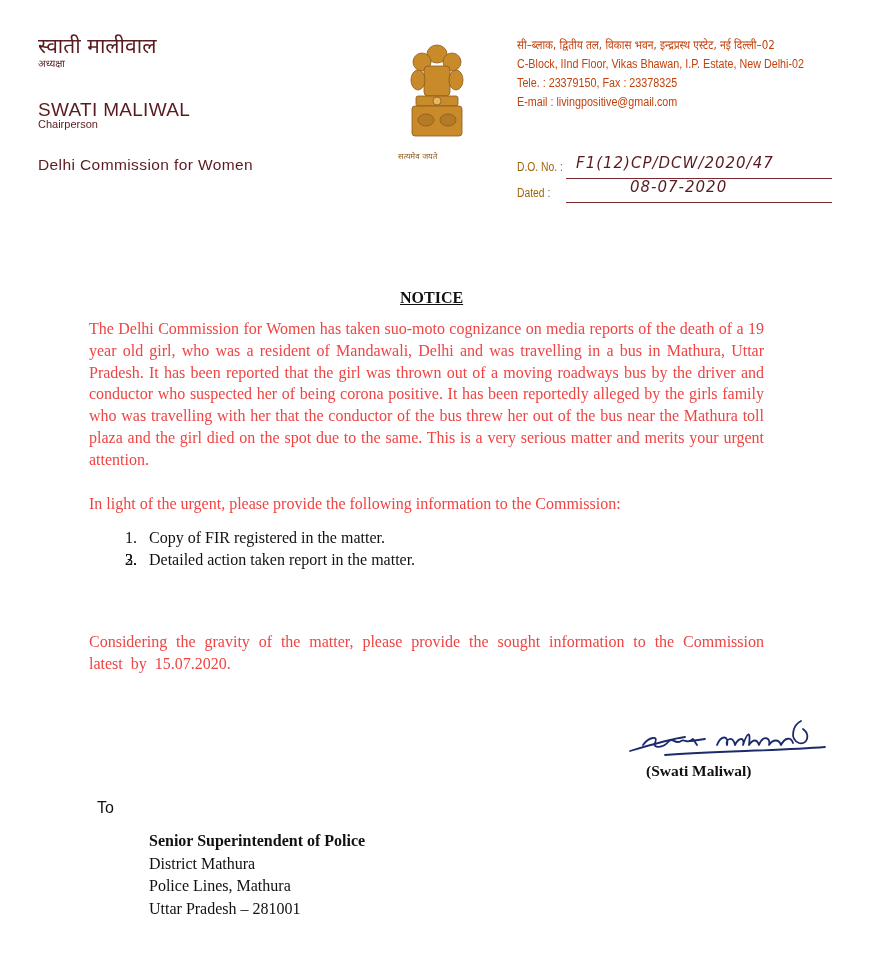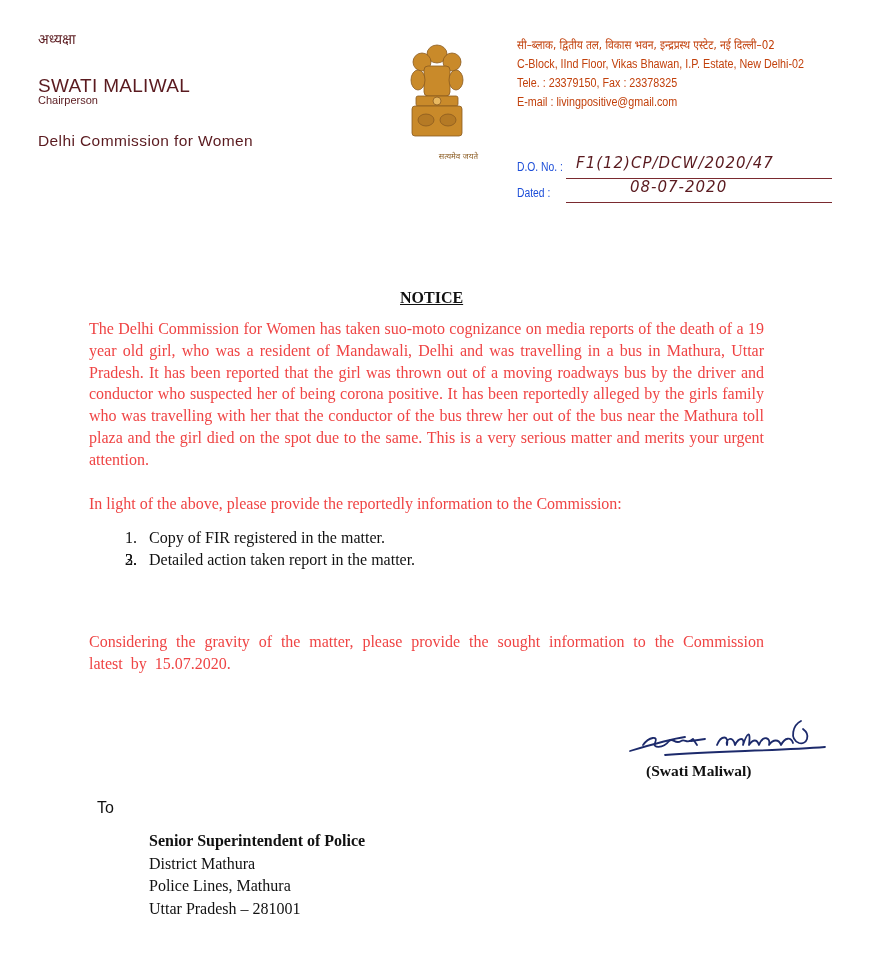--- a/index.html
+++ b/index.html
@@ -1,52 +1,53 @@
 <!DOCTYPE html>
 <html><head>
 <meta charset="utf-8">
 <style>
   html, body { margin: 0; padding: 0; background: #ffffff; }
   body { width: 872px; height: 953px; position: relative; overflow: hidden; color: #111; }
   .hdr-left { position: absolute; left: 38px; top: 34px; color: #5a1a1f; font-family: "Liberation Sans", sans-serif; }
   .hdr-left .hi-name { font-family: "DejaVu Sans", sans-serif; font-size: 21px; line-height: 24px; color: #5a1a1f; }
-  .hdr-left .hi-sub { font-family: "DejaVu Sans", sans-serif; font-size: 14px; line-height: 11px; }
+  .hdr-left .hi-sub { font-family: "DejaVu Sans", sans-serif; font-size: 10px; line-height: 11px; }
   .hdr-left .hi-org { font-family: "DejaVu Sans", sans-serif; font-size: 17px; line-height: 22px; }
   .hdr-left .en-name { font-size: 19px; line-height: 17px; letter-spacing: 0.3px; margin-top: 32px; }
   .hdr-left .en-title { font-size: 11px; line-height: 12px; }
   .hdr-left .en-org { font-size: 15.5px; line-height: 18px; letter-spacing: 0.4px; margin-top: 26px; }
 
   .emblem { position: absolute; left: 402px; top: 40px; width: 70px; height: 130px; }
   .emblem svg { display: block; }
-  .motto { position: absolute; left: 398px; top: 150px; width: 80px; text-align: right; font-family: "DejaVu Sans", sans-serif; font-size: 8px; color: #8a5a20; }
+  .motto { position: absolute; left: 398px; top: 150px; width: 80px; text-align: left; font-family: "DejaVu Sans", sans-serif; font-size: 8px; color: #8a5a20; }
 
   .hdr-right { position: absolute; left: 517px; top: 36px; color: #c2410c; font-family: "Liberation Sans", sans-serif; font-size: 12.5px; }
   .hdr-right .line { height: 19px; line-height: 19px; white-space: nowrap; transform: scaleX(0.86); transform-origin: left; }
   .hdr-right .hi-addr { font-family: "DejaVu Sans", sans-serif; font-size: 12px; }
-  .ref-row { position: absolute; left: 517px; font-family: "Liberation Sans", sans-serif; font-size: 12px; color: #1d4ed8; white-space: nowrap; }
+  .ref-row { position: absolute; left: 517px; font-family: "Liberation Sans", sans-serif; font-size: 12px; color: #a16207; white-space: nowrap; }
   .ref-row .lbl { display: inline-block; transform: scaleX(0.86); transform-origin: left; }
   .ref-line { position: absolute; border-bottom: 1.2px solid #7a2a2f; height: 20px; }
   .hand { position: absolute; font-family: "DejaVu Sans", sans-serif; color: #5a1a1f; font-size: 15px; font-style: oblique; letter-spacing: 1px; white-space: nowrap; }
 
   .body-text { position: absolute; left: 89px; width: 675px; font-family: "Liberation Serif", serif; font-size: 16px; color: #ef4444; }
   .notice-title { position: absolute; left: 400px; top: 289px; font-family: "Liberation Serif", serif; font-weight: bold; font-size: 16px; text-decoration: underline; color: #111; }
   .para { text-align: justify; line-height: 21.8px; margin: 0; }
   .list { position: absolute; left: 121px; width: 652px; font-family: "Liberation Serif", serif; font-size: 16px; line-height: 21.8px; color: #111; }
   .li { position: relative; padding-left: 28px; margin: 0; }
   .li .num { position: absolute; left: 4px; top: 0; }
   .sig { position: absolute; left: 625px; top: 715px; width: 210px; height: 55px; }
   .sig-name { position: absolute; left: 646px; top: 762px; font-family: "Liberation Serif", serif; font-weight: bold; font-size: 15.5px; color: #111; }
   .to { position: absolute; left: 97px; top: 799px; font-family: Liberation Sans, sans-serif; font-size: 16px; color: #111; }
   .addr { position: absolute; left: 149px; top: 830px; font-family: "Liberation Serif", serif; font-size: 16px; line-height: 22.5px; color: #111; }
   .addr .b { font-weight: bold; }
 </style>
 </head>
 <body>
 
 <div class="hdr-left">
+  <div class="hi-name">स्वाती मालीवाल</div>
   <div class="hi-sub">अध्यक्षा</div>
   <div class="en-name">SWATI MALIWAL</div>
   <div class="en-title">Chairperson</div>
   <div class="en-org">Delhi Commission for Women</div>
 </div>
 
 <div class="emblem">
   <svg width="70" height="108" viewBox="0 0 70 108">
     <g fill="#c98a2a" stroke="#8a5a20" stroke-width="0.8">
       <ellipse cx="35" cy="14" rx="10" ry="9"></ellipse>
@@ -84,21 +85,21 @@
 <div class="ref-line" style="left:566px; top:182px; width:266px;"></div>
 <div class="hand" style="left:630px; top:178px;text-align:center;">08-07-2020</div>
 
 <div class="notice-title">NOTICE</div>
 
 <div class="body-text" style="top:318px;">
   <p class="para">The Delhi Commission for Women has taken suo-moto cognizance on media reports of the death of a 19 year old girl, who was a resident of Mandawali, Delhi and was travelling in a bus in Mathura, Uttar Pradesh.  It has been reported that the girl was thrown out of a moving roadways bus by the driver and conductor who suspected her of being corona positive. It has been reportedly alleged by the girls family who was travelling with her that the conductor of the bus threw her out of the bus near the Mathura toll plaza and the girl died on the spot due to the same. This is a very serious matter and merits your urgent attention.</p>
 </div>
 
 <div class="body-text" style="top:493px;">
-  <p class="para">In light of the above, please provide the reportedly information to the Commission:</p>
+  <p class="para">In light of the urgent, please provide the following information to the Commission:</p>
 </div>
 
 <div class="list" style="top:527px;">
   <div class="li">
     <span class="num">1.</span>
     <span>Copy of FIR registered in the matter.</span>
   </div>
   <div class="li" style="text-align: justify;">
     <span class="num">2.</span>
   </div>

